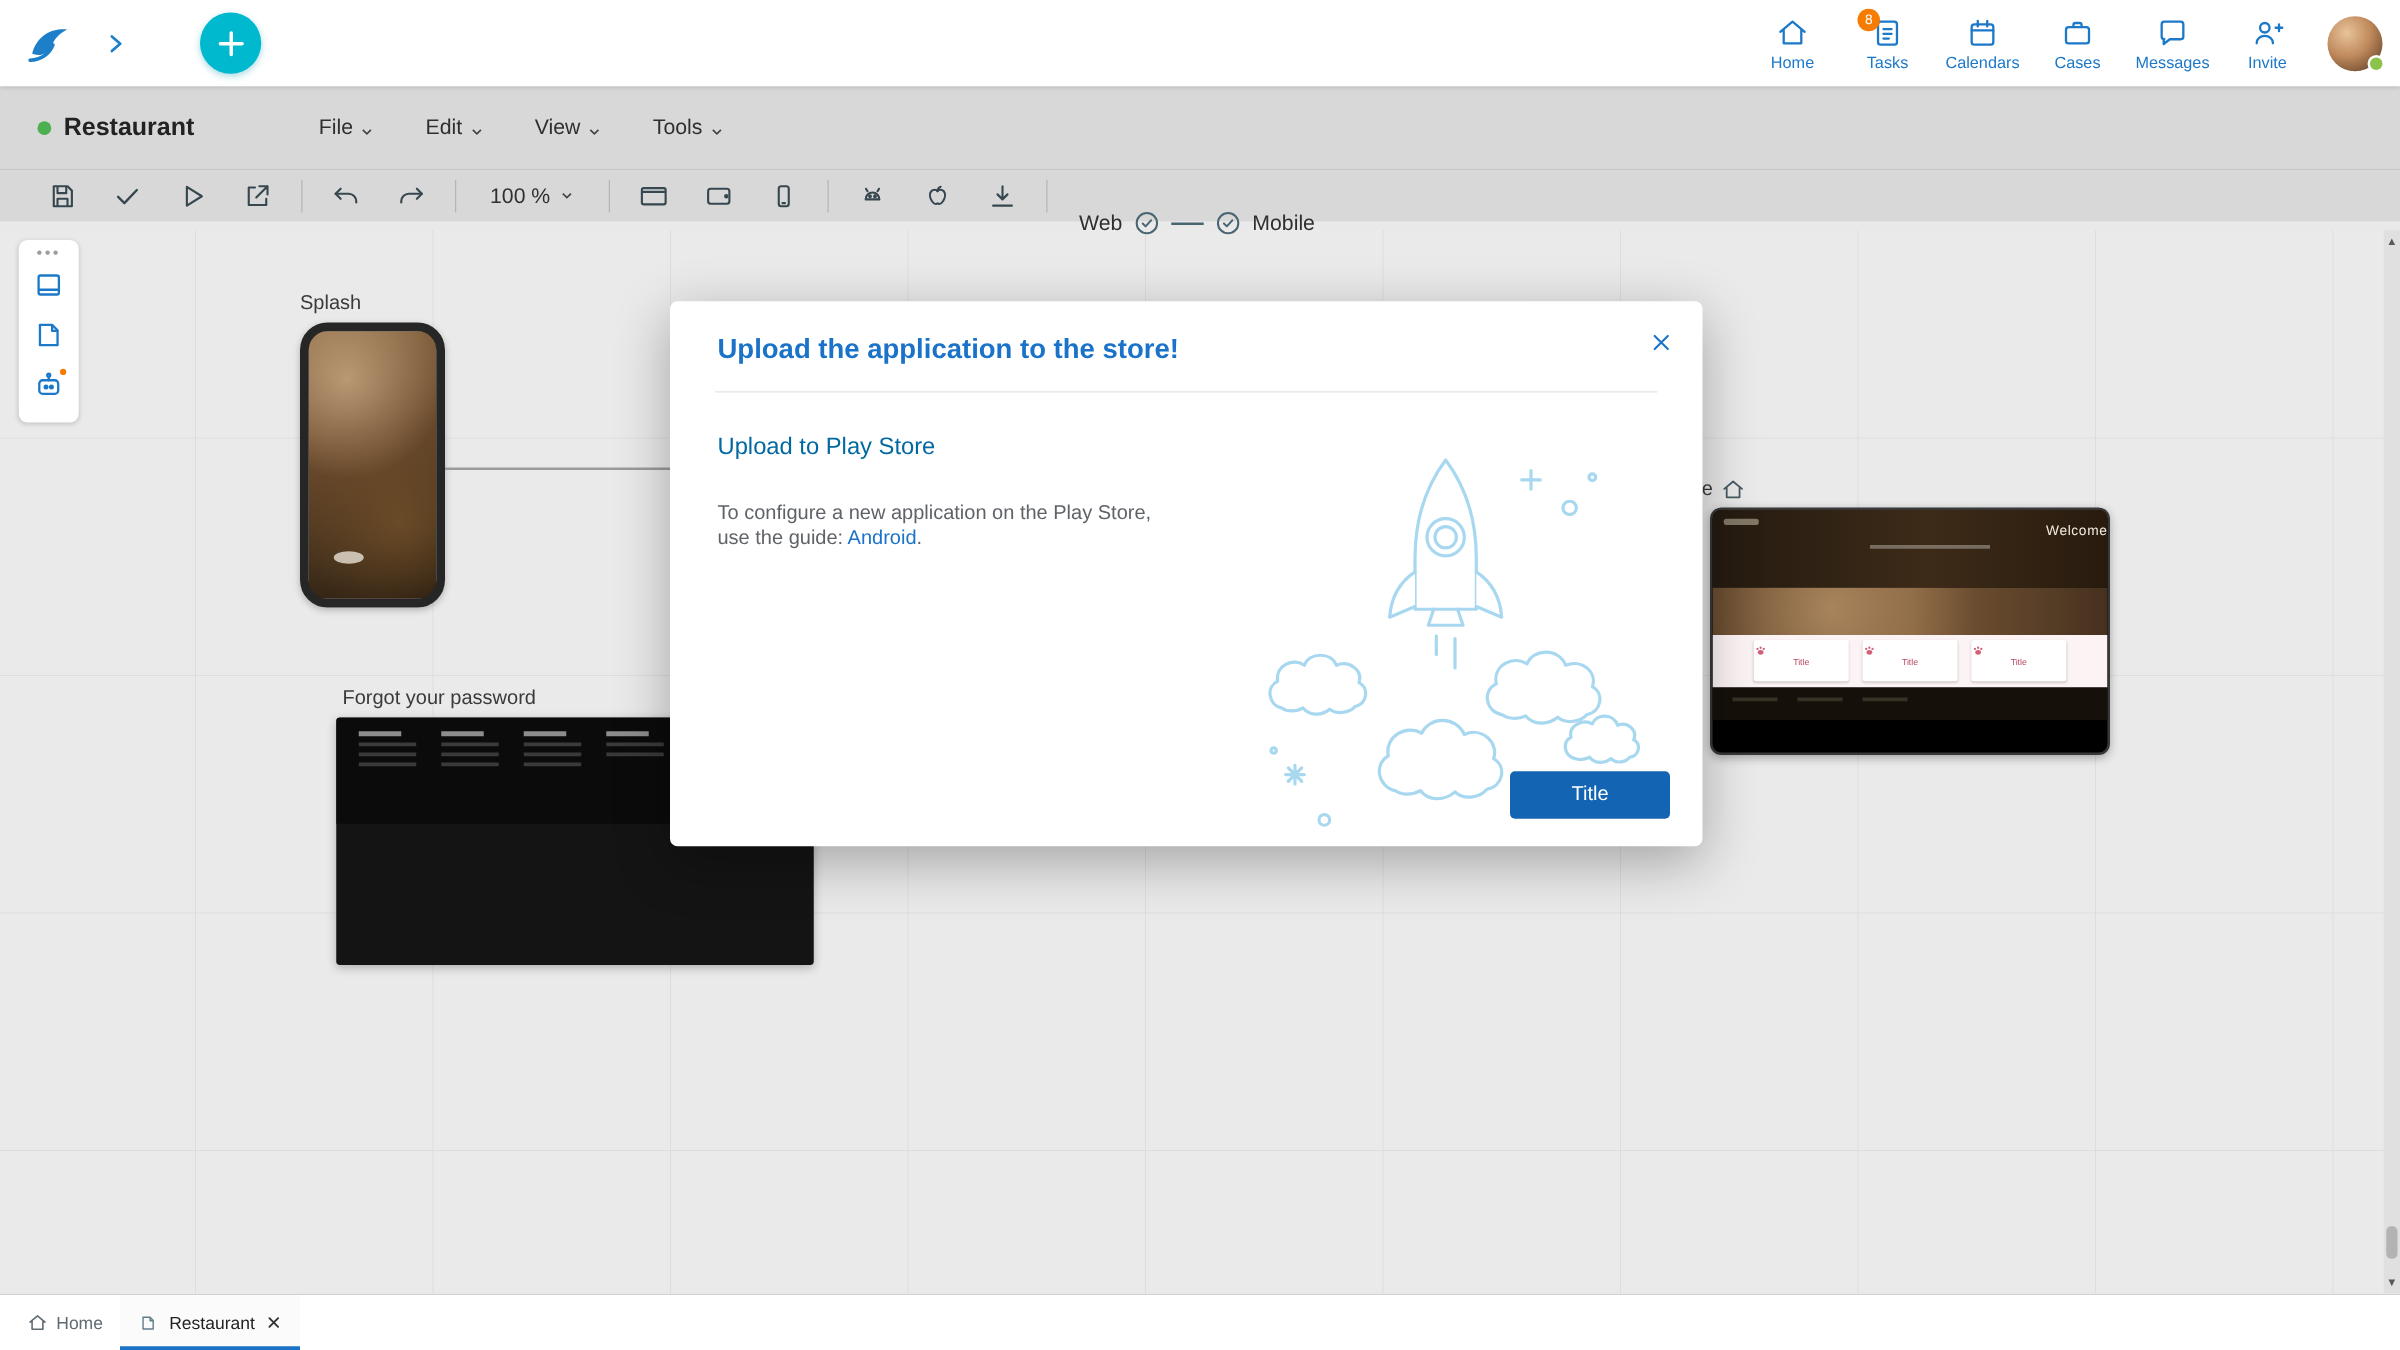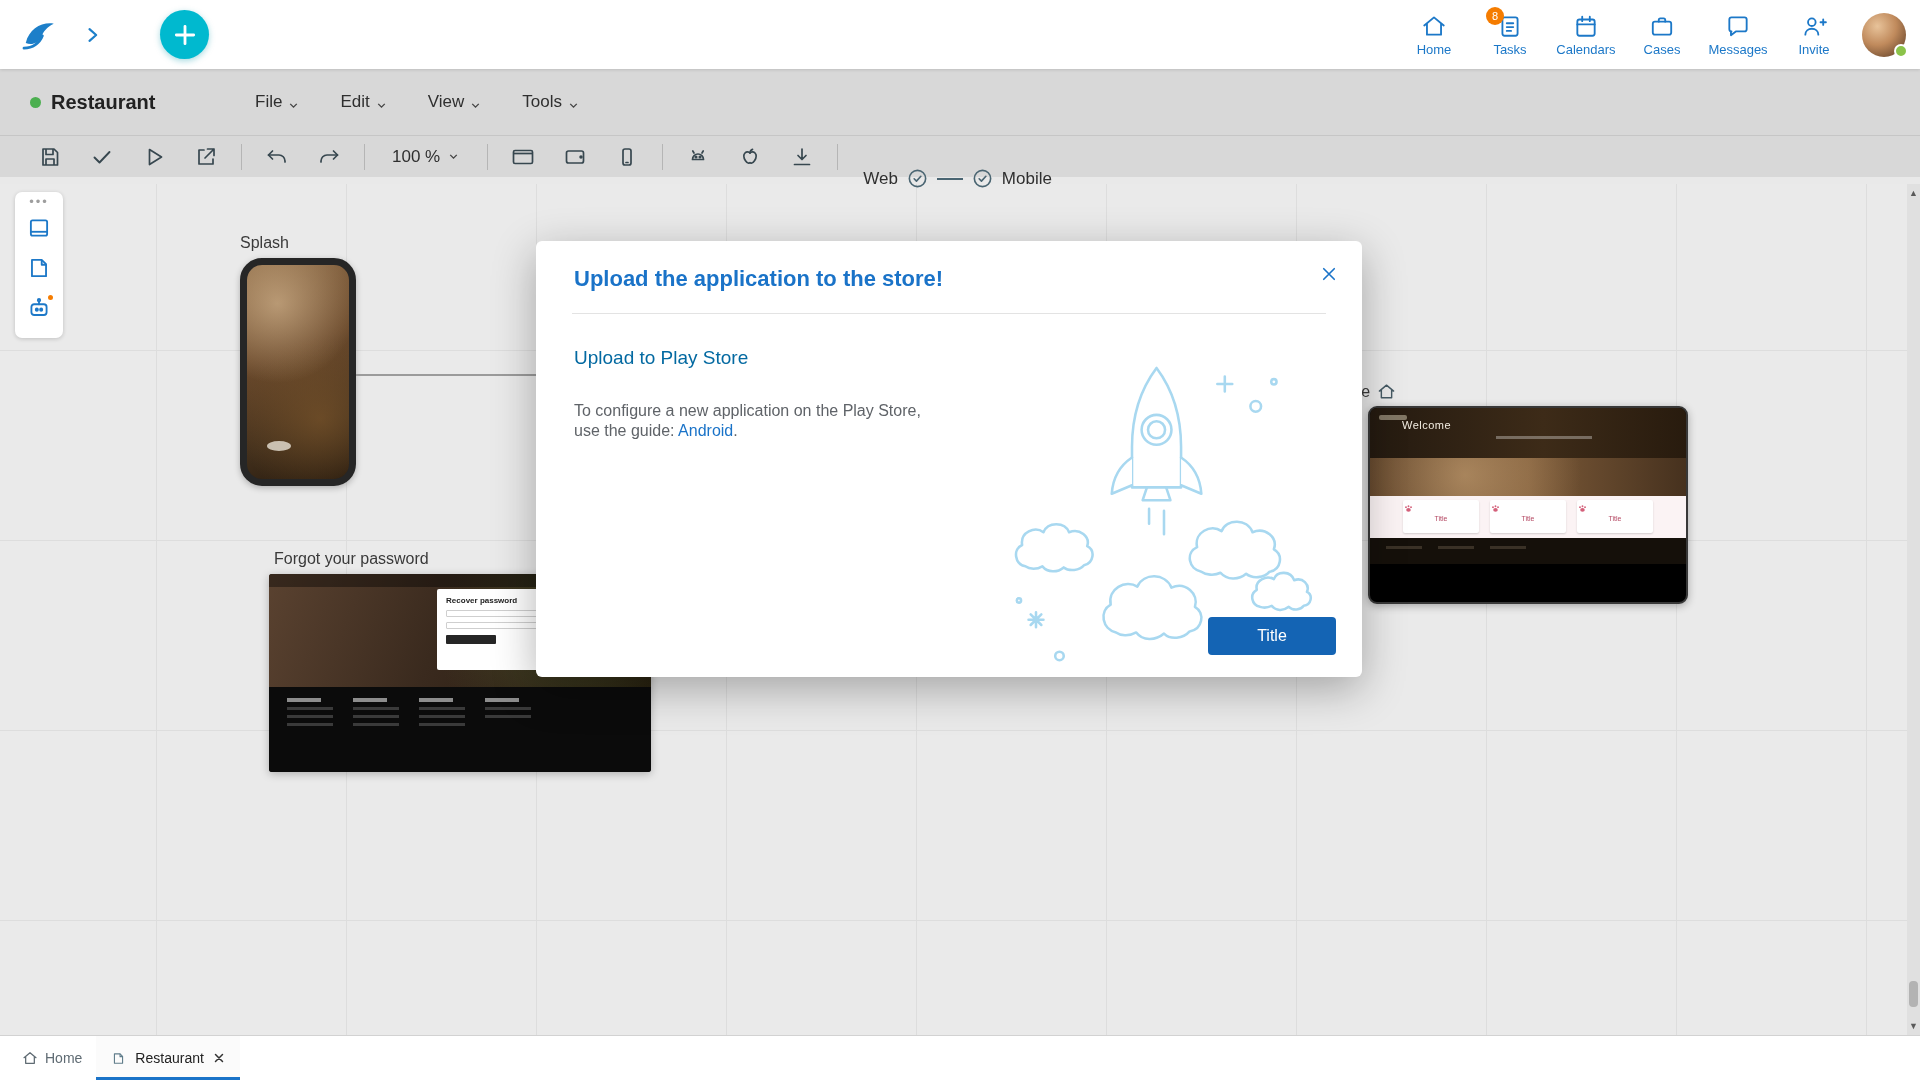--- a/index.html
+++ b/index.html
@@ -85,21 +85,21 @@
   .btn-sm { height:9px; width:46%; background:#262626; margin-top:6px; border-radius:1px; }
   .shot1-footer { height:43%; background:#0b0b0b; display:flex; gap:20px; padding:11px 18px; }
   .fcol .fh { width:34px; height:4px; background:#8d8d8d; }
   .fcol .fl { width:46px; height:3px; background:#3a3a3a; margin-top:5px; }
 
   .art-label2 { position:absolute; left:1348px; top:198px; display:flex; align-items:center; gap:7px; }
   .art-label2 span { font-size:16px; color:#3a3a3a; }
 
   .shot2 { position:absolute; left:1368px; top:222px; width:320px; height:198px; background:#000;
     border:2px solid #383838; border-radius:9px; overflow:hidden; box-shadow:0 2px 8px rgba(0,0,0,.3); cursor:pointer; }
-  .s2-hero { height:50px; position:relative; text-align:left; padding-top:11px;
+  .s2-hero { height:62px; position:relative; text-align:right; padding-top:11px;
     background:linear-gradient(90deg,#241a10,#3d2b18 55%,#281b0e);padding-left:32px; }
   .s2-logo { position:absolute; left:9px; top:7px; width:28px; height:5px; background:rgba(240,230,205,.45); border-radius:2px; }
   .s2-welcome { font-size:11px; color:#f3ede2; letter-spacing:.5px; }
   .s2-sub { width:96px; height:3px; background:rgba(255,255,255,.32); margin:5px auto 0; }
   .s2-photo { height:38px;
     background:
       radial-gradient(circle at 30% 45%, rgba(225,185,135,.5), transparent 52%),
       linear-gradient(90deg,#5a3f26,#7c5a38 50%,#46311e); }
   .s2-white { height:36px; background:#f7f4f0; text-align:center; padding-top:5px; }
   .s2-heading { font-size:8px; font-weight:bold; color:#3a3a3a; }
@@ -376,29 +376,20 @@
       <span class="odot"></span>
     </div>
   </div>
 
   <div class="art-label" style="left:240px; top:50px;">Splash</div>
   <div class="connector"></div>
   <div class="phone-frame"></div>
 
   <div class="art-label" style="left:274px; top:366px;">Forgot your password</div>
   <div class="shot1">
-    <div class="shot1-hero">
-      <div class="shot1-nav"></div>
-      <div class="recover-card">
-        <div class="recover-title">Recover password</div>
-        <div class="inp"></div>
-        <div class="inp"></div>
-        <div class="btn-sm"></div>
-      </div>
-    </div>
     <div class="shot1-footer">
       <div class="fcol">
           <div class="fh"></div>
           <div class="fl"></div>
           <div class="fl"></div>
           <div class="fl"></div>
         </div>
       <div class="fcol">
           <div class="fh"></div>
           <div class="fl"></div>

